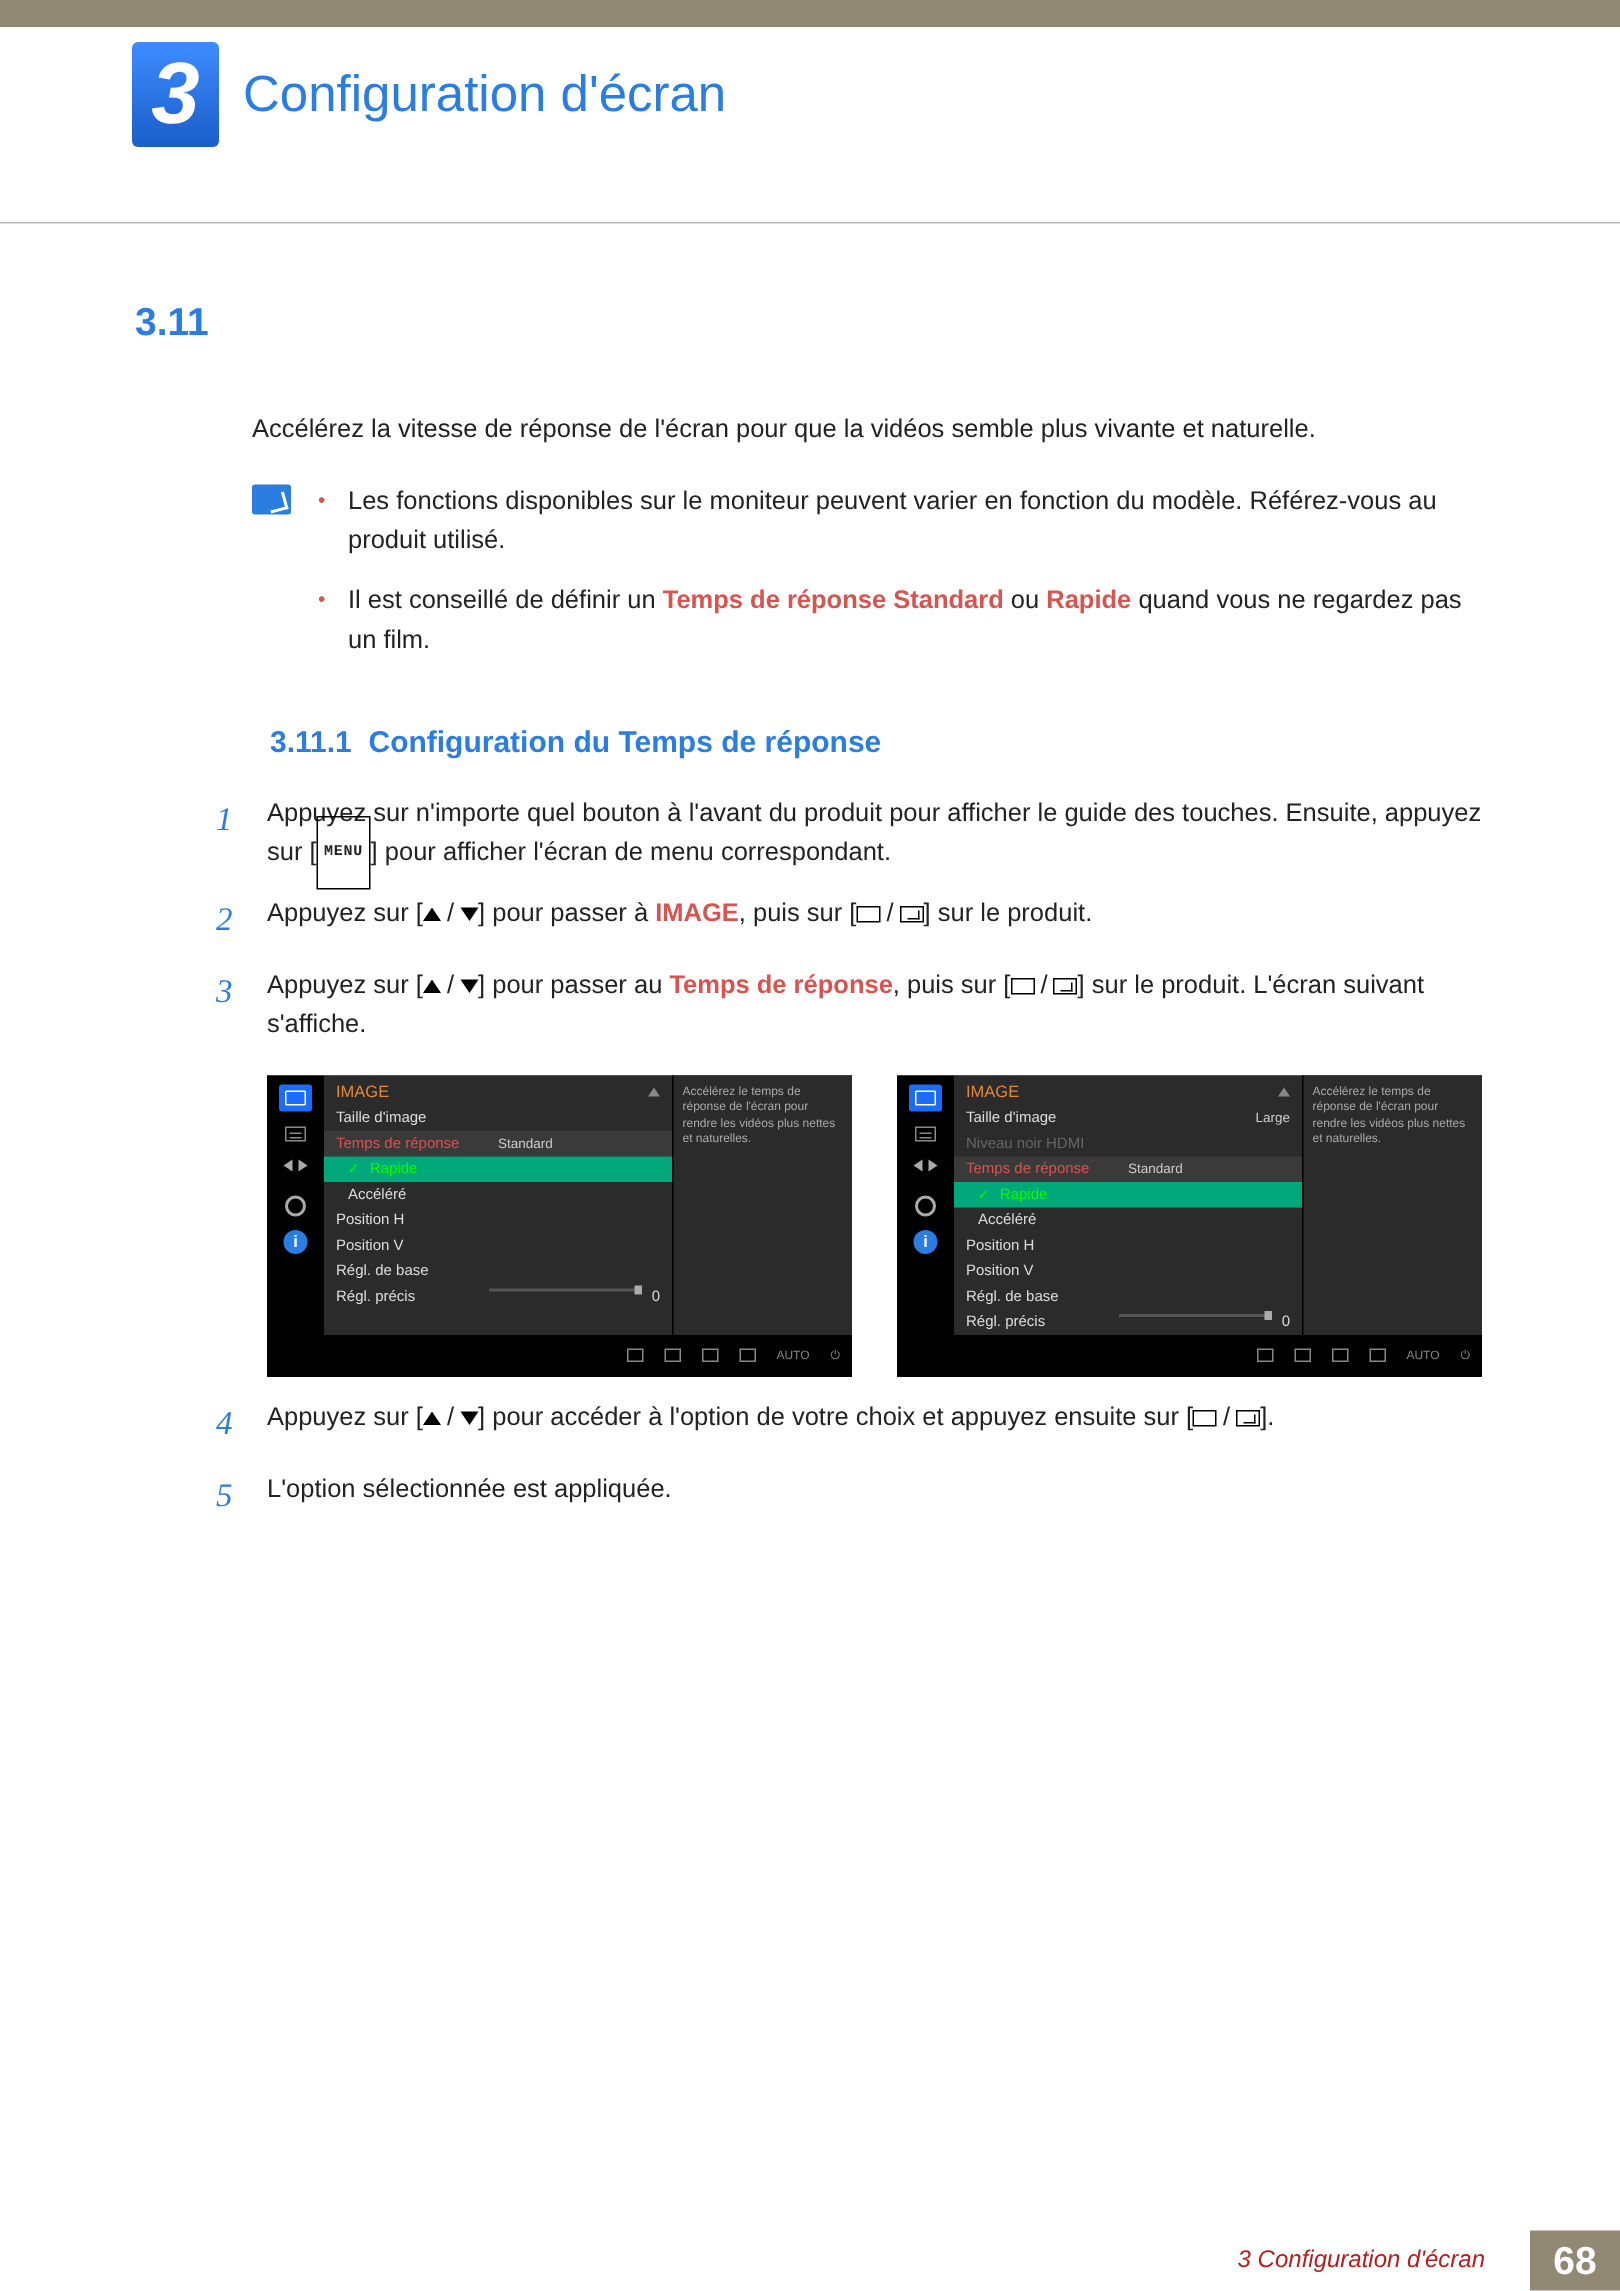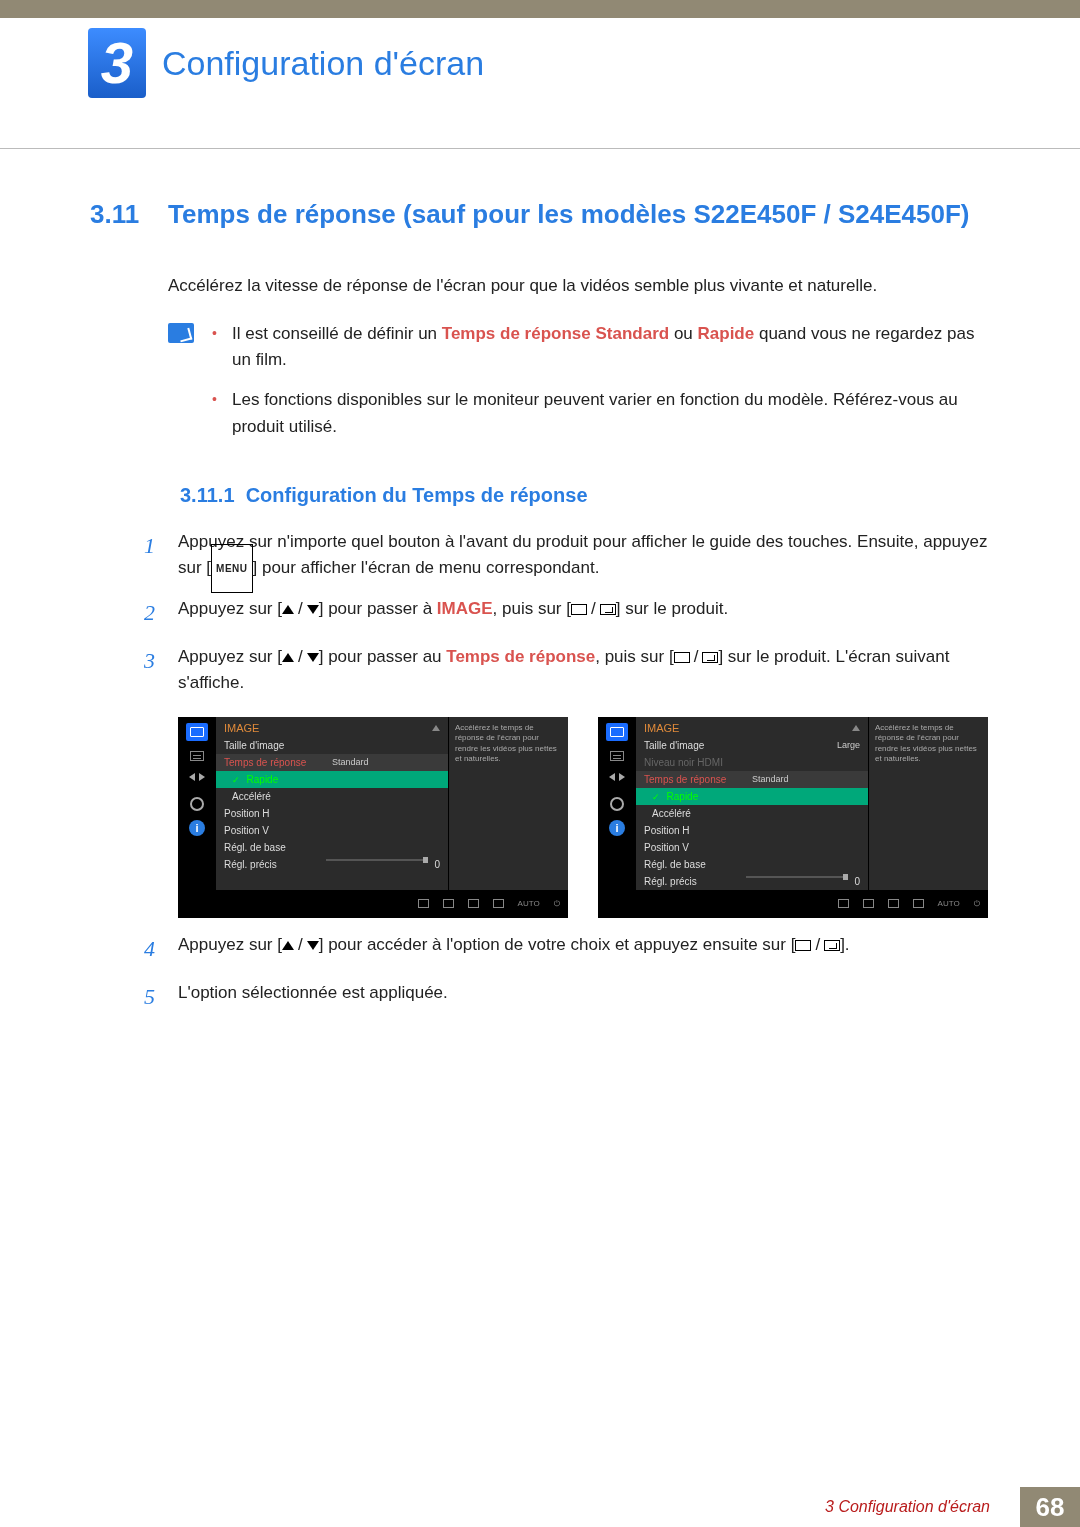--- a/index.html
+++ b/index.html
@@ -119,20 +119,21 @@
     min-width: 20px;
     font-family: Georgia, serif;
   }
   .menu-badge {
     border: 1px solid #000;
     font-size: 10px;
     font-weight: 700;
     padding: 18px 4px;
     vertical-align: middle;
     letter-spacing: 0.5px;
+    font-family: Liberation Mono, monospace;
   }
   .inline-icon { display:inline-flex; align-items:center; vertical-align:middle; gap:2px;}
   .tri-up, .tri-down {
     width: 0; height: 0;
     border-left: 6px solid transparent;
     border-right: 6px solid transparent;
     display: inline-block;
   }
   .tri-up { border-bottom: 9px solid #000; }
   .tri-down { border-top: 9px solid #000; }
@@ -282,32 +283,31 @@
   <div class="topbar"></div>
 
   <div class="header">
     <div class="chapter-badge">3</div>
     <div class="chapter-title">Configuration d'écran</div>
   </div>
 
   <div class="content">
     <div class="section-row">
       <div class="section-num">3.11</div>
-      <div class="section-title">Temps de réponse (sauf pour les modèles S22E450F / S24E450F)</div>
     </div>
 
     <p class="intro">Accélérez la vitesse de réponse de l'écran pour que la vidéos semble plus vivante et naturelle.</p>
 
     <div class="note-block">
       <div class="note-icon"></div>
       <ul class="note-list">
+        <li>Les fonctions disponibles sur le moniteur peuvent varier en fonction du modèle. Référez-vous au produit utilisé.</li>
         <li>
           <span>Il est conseillé de définir un </span><span class="red">Temps de réponse</span><span class="red"> Standard</span><span> ou </span><span class="red">Rapide</span><span> quand vous ne regardez pas un film.</span>
         </li>
-        <li>Les fonctions disponibles sur le moniteur peuvent varier en fonction du modèle. Référez-vous au produit utilisé.</li>
       </ul>
     </div>
 
     <div class="subsection">
       <span>3.11.1</span>&nbsp;&nbsp;<span>Configuration du Temps de réponse</span>
     </div>
 
     <div class="steps">
       <div class="step">
         <span class="step-num">1</span>

